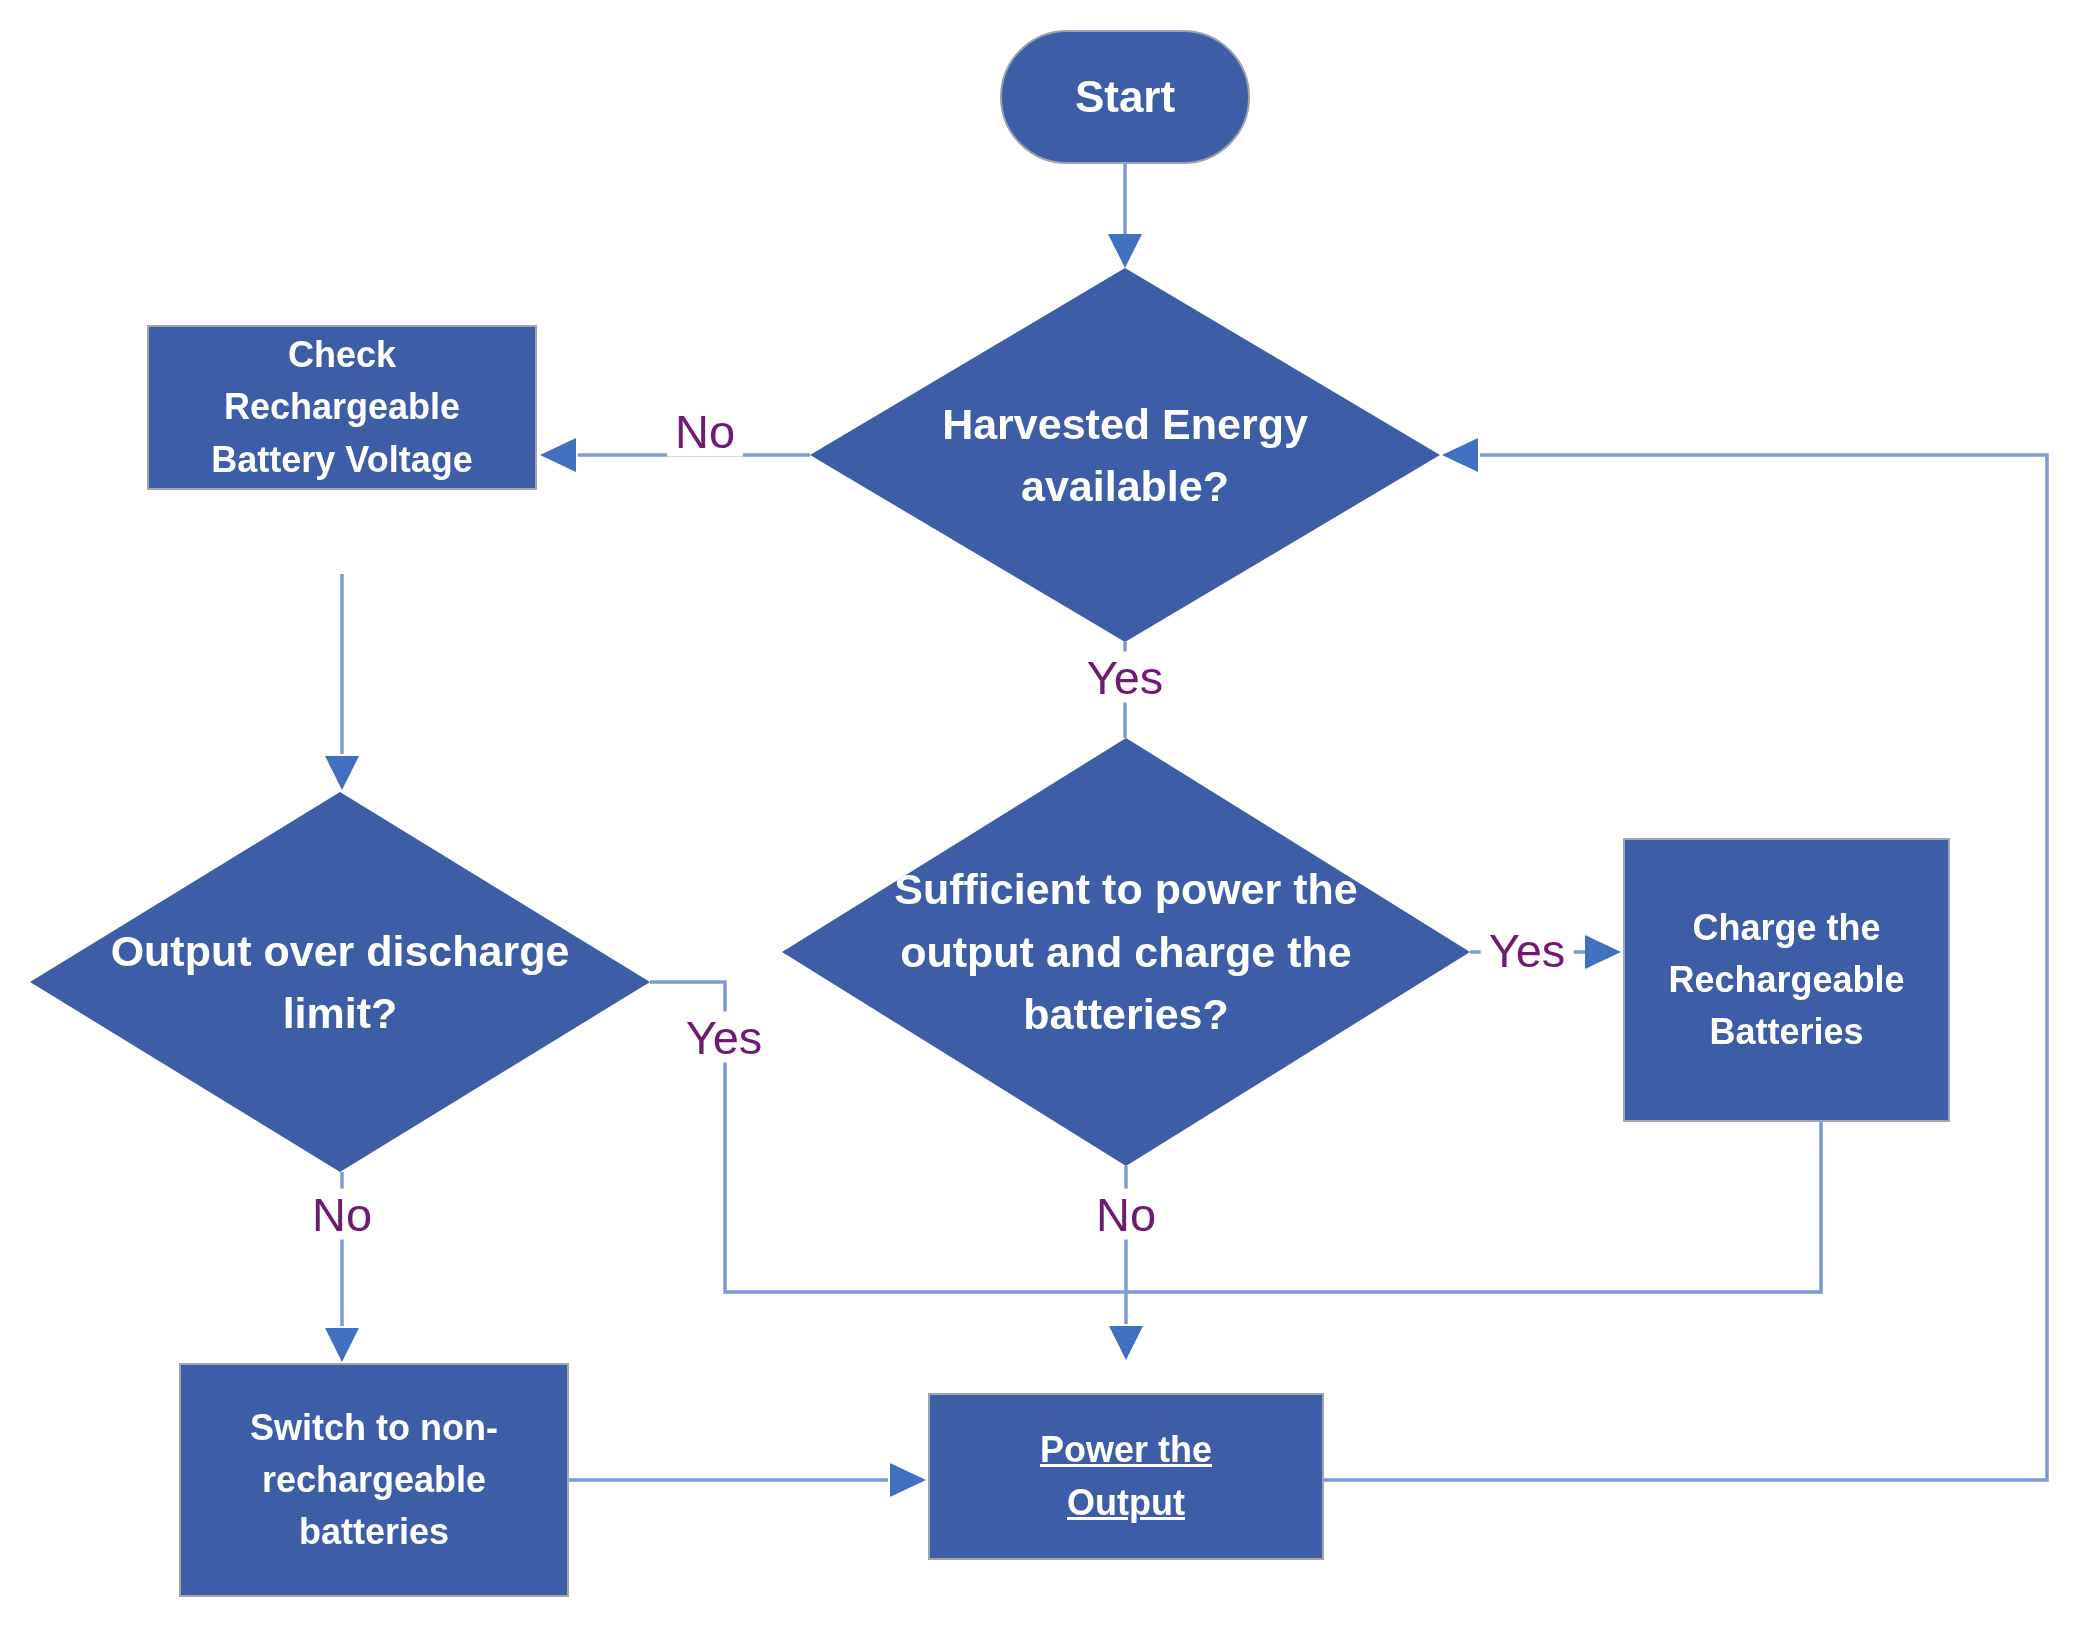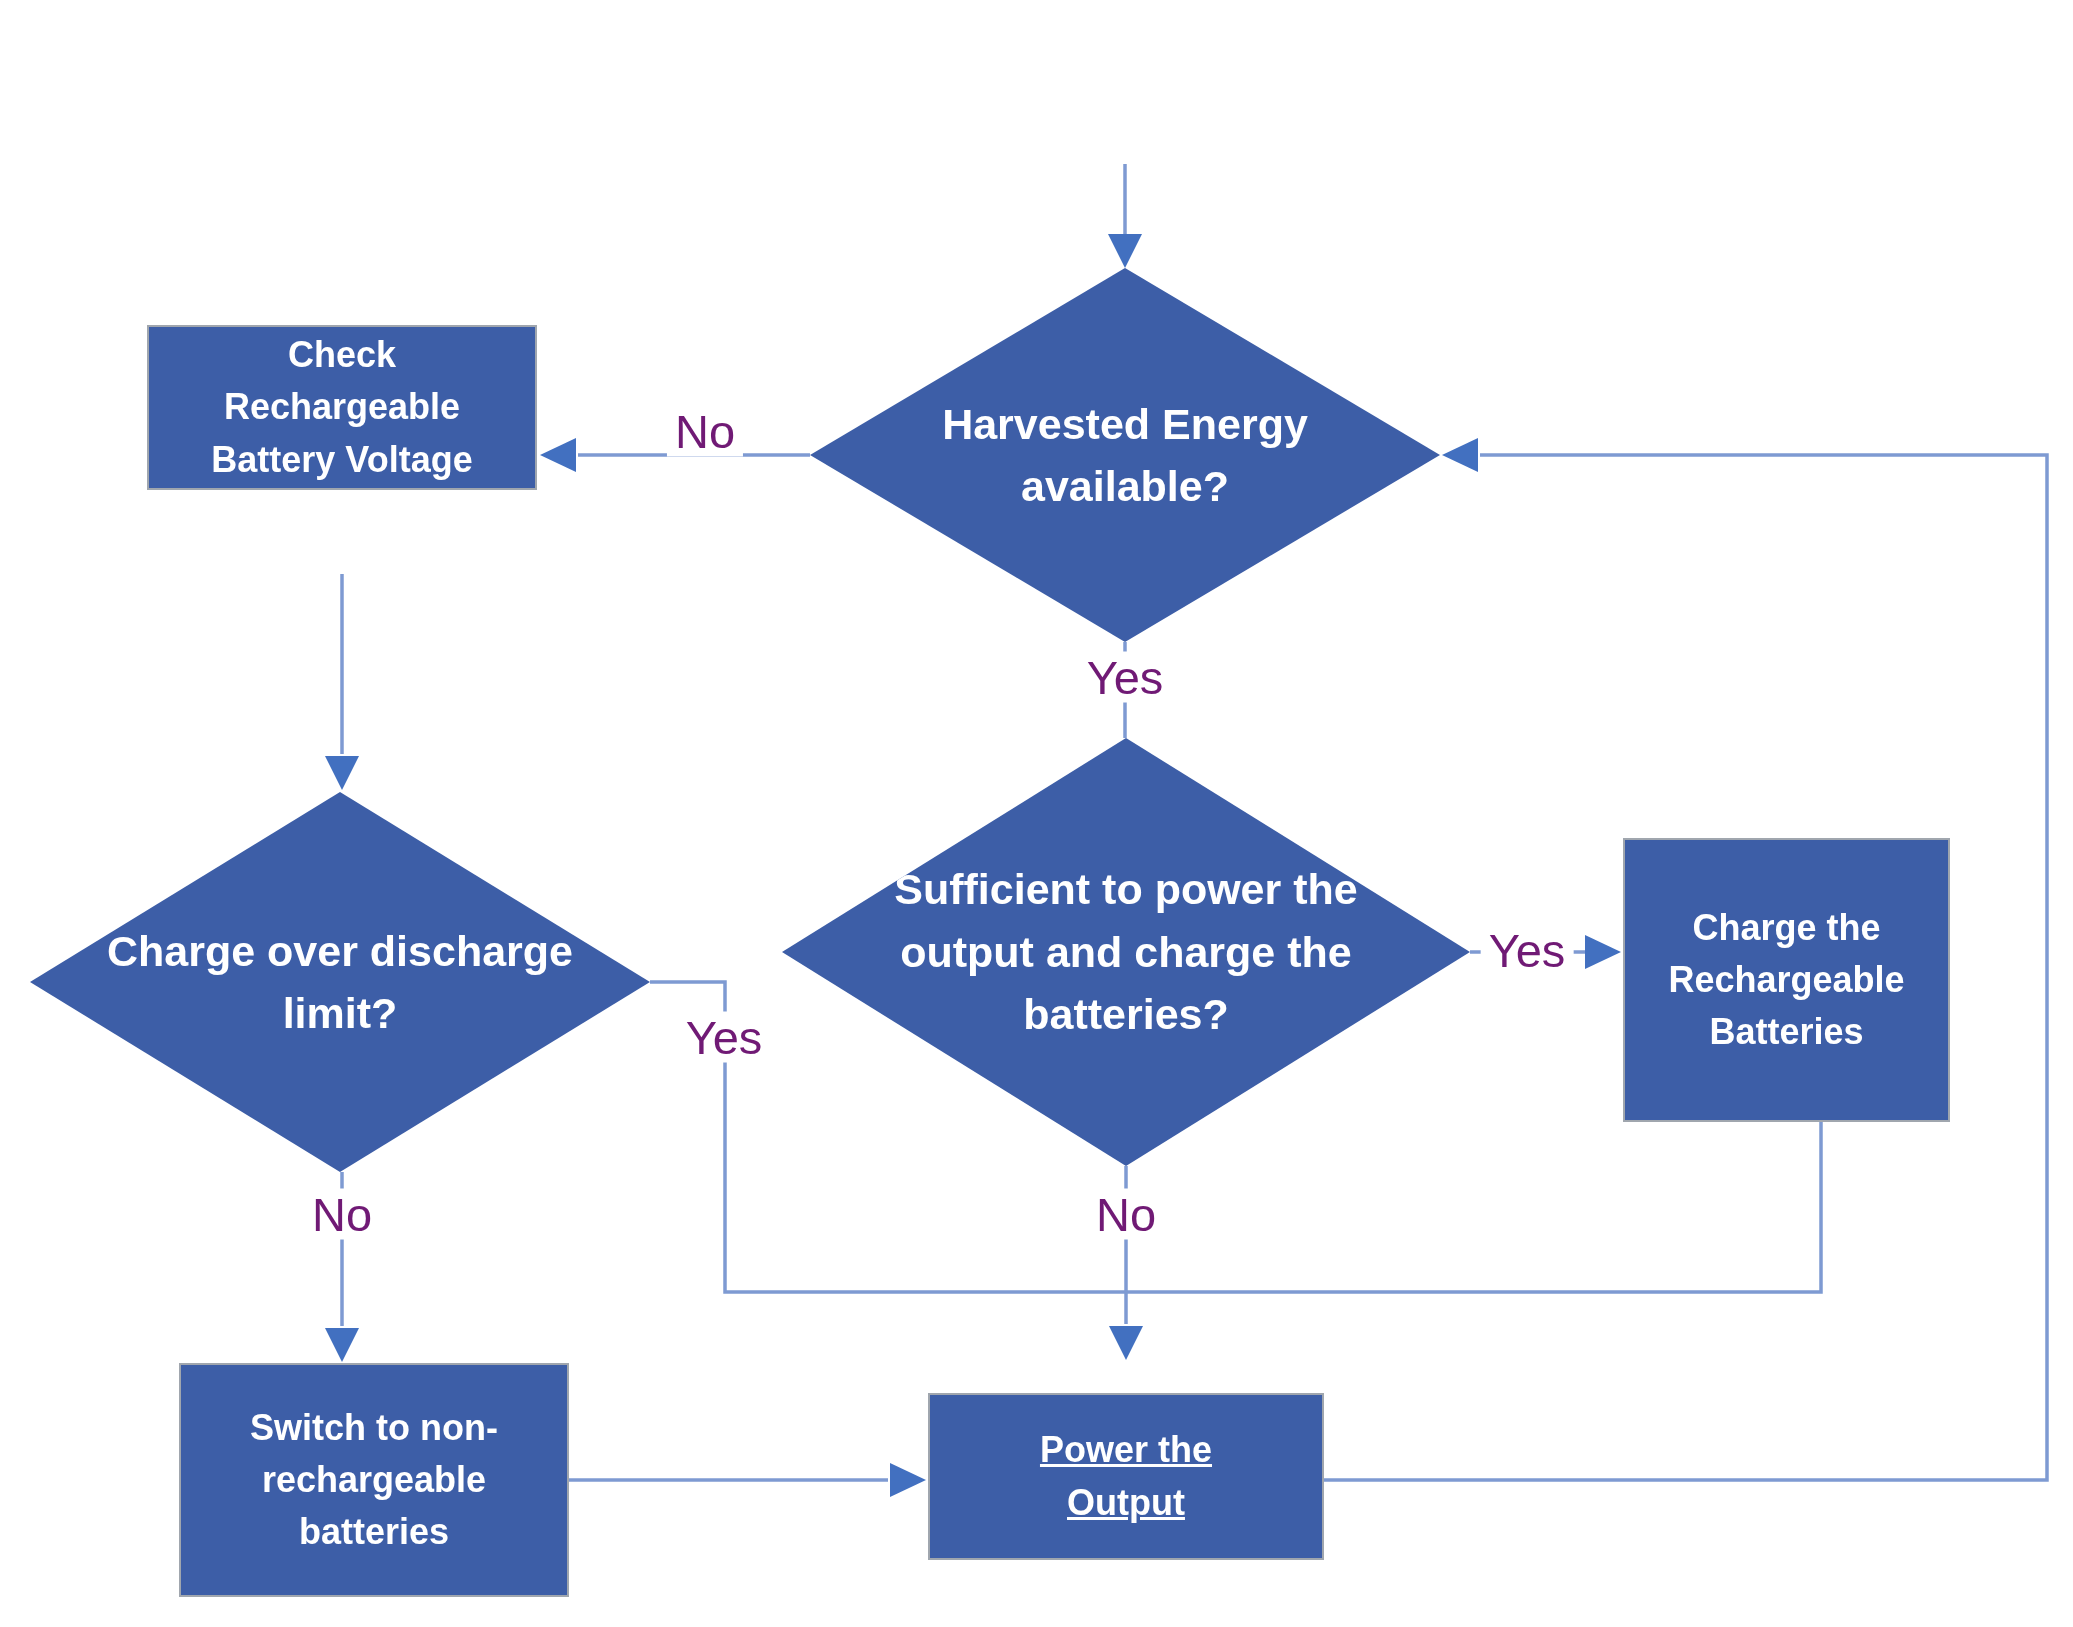--- a/index.html
+++ b/index.html
@@ -68,37 +68,38 @@
     <path class="edge" d="M342 1172 L342 1326"></path>
     <polygon class="arrowhead" points="342,1362 325,1328 359,1328"></polygon>
 
     <path class="edge" d="M535 1480 L888 1480"></path>
     <polygon class="arrowhead" points="926,1480 890,1463 890,1497"></polygon>
 
     <path class="edge" d="M1324 1480 L2047 1480 L2047 455 L1480 455"></path>
     <polygon class="arrowhead" points="1442,455 1478,438 1478,472"></polygon>
   </svg>
 
+  <div class="node pill" style="left:1000px;top:30px;width:250px;height:134px;">Start</div>
 
   <div class="node diamond" style="left:810px;top:268px;width:630px;height:374px;">Harvested Energy
 available?</div>
 
   <div class="node box" style="left:147px;top:325px;width:390px;height:165px;">Check
 Rechargeable
 Battery Voltage</div>
 
   <div class="node diamond" style="left:782px;top:738px;width:688px;height:428px;">Sufficient to power the
 output and charge the
 batteries?</div>
 
   <div class="node box" style="left:1623px;top:838px;width:327px;height:284px;">Charge the
 Rechargeable
 Batteries</div>
 
-  <div class="node diamond" style="left:30px;top:792px;width:620px;height:380px;">Charge over discharge
+  <div class="node diamond" style="left:30px;top:792px;width:620px;height:380px;">Output over discharge
 limit?</div>
 
   <div class="node box" style="left:145px;top:1363px;width:390px;height:234px;margin-left:34px;">Switch to non-
 rechargeable
 batteries</div>
 
   <div class="node box" style="left:928px;top:1393px;width:396px;height:167px;text-decoration:underline;">Power the
 Output</div>
 
   <span class="edge-label" style="left:705px;top:431px;">No</span>

